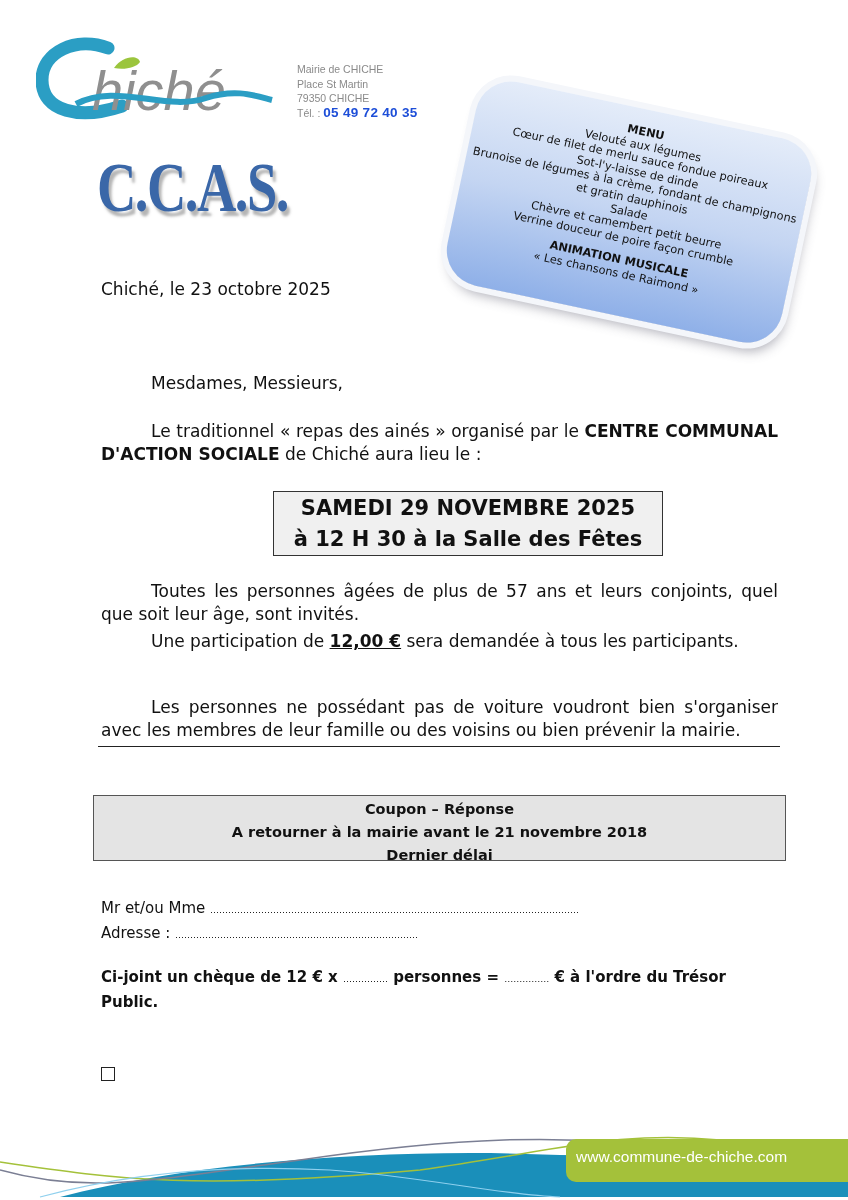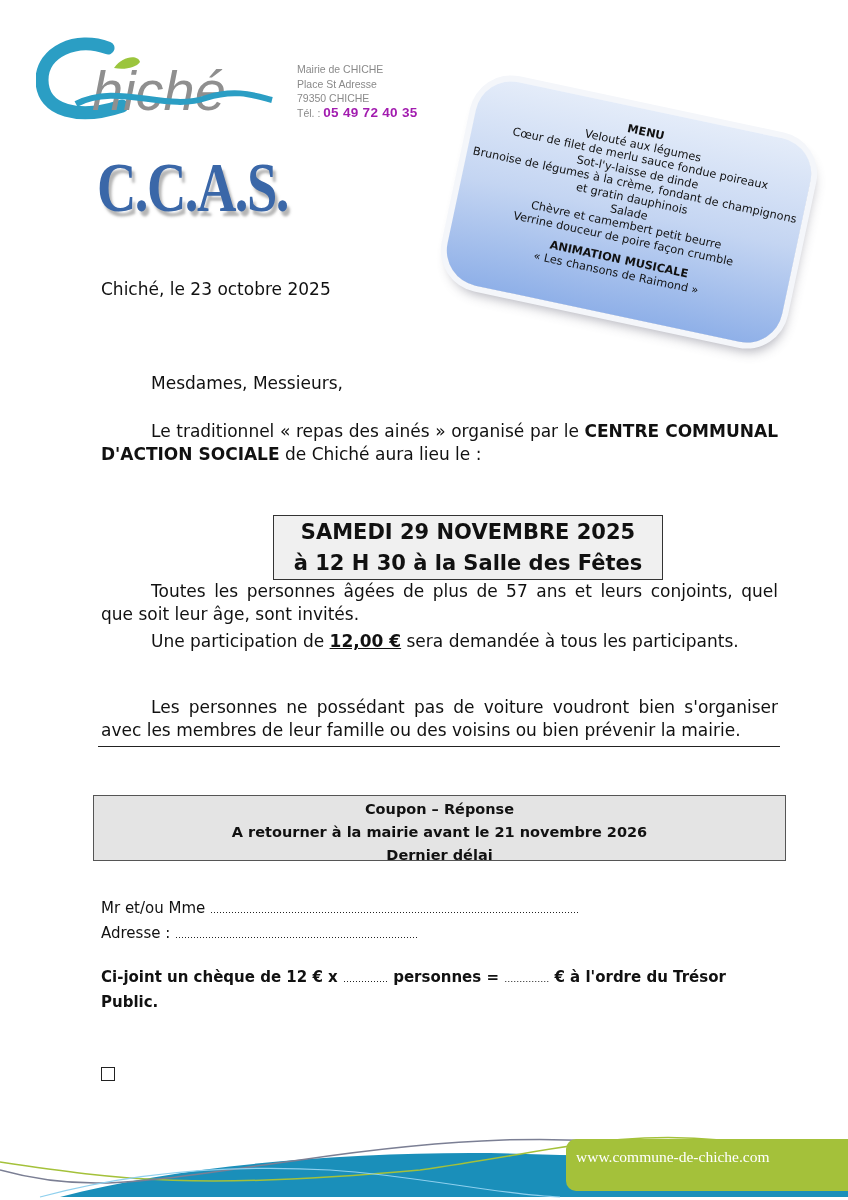--- a/index.html
+++ b/index.html
@@ -2,73 +2,73 @@
 <html><head>
 <meta charset="utf-8">
 <style>
   html, body { margin: 0; padding: 0; background: #ffffff; }
   body { width: 848px; height: 1200px; position: relative; overflow: hidden; font-family: "DejaVu Sans", sans-serif; color: #111; }
 
   
   .logo { position: absolute; left: 36px; top: 34px; width: 240px; height: 92px; }
   .logo svg { width: 100%; height: 100%; }
   .addr { position: absolute; left: 297px; top: 62px; font-family: "Liberation Sans", sans-serif; font-size: 10.5px; color: #8a8a8a; line-height: 14.5px; }
-  .addr .tel-num { font-size: 13.5px; font-weight: bold; color: #a21caf; letter-spacing: 0.3px; }
+  .addr .tel-num { font-size: 13.5px; font-weight: bold; color: #1d4ed8; letter-spacing: 0.3px; }
 
   
   .ccas { position: absolute; left: 97px; top: 148px; font-family: "Liberation Serif", serif; font-size: 70px; font-weight: bold; color: #3a67a8; letter-spacing: -2px; transform: scaleX(0.78); transform-origin: left top; text-shadow: 4px 5px 3px rgba(120,120,120,0.55); line-height: 80px; }
 
   
   .menu-card { position: absolute; left: 458px; top: 108px; width: 342px; height: 208px; transform: rotate(12deg); transform-origin: center; border-radius: 36px; background: linear-gradient(180deg, #e4ecf9 0%, #c4d5f2 50%, #8fb0e8 100%); box-shadow: 0 0 0 6px #f4f6fa, 4px 8px 12px rgba(80,80,100,0.45); text-align: center; font-size: 11.3px; line-height: 13.6px; color: #111; padding-top: 16px; box-sizing: border-box; }
   .menu-card .mtitle { font-weight: bold; }
   .menu-card .anim { font-weight: bold; margin-top: 8px; }
 
   .para { position: absolute; left: 101px; width: 677px; font-size: 17px; line-height: 23px; }
   .date { top: 278px; }
   .greet { top: 372px; left: 151px; }
   .intro { top: 420px; text-align: justify; }
   .intro .indent { padding-left: 50px; }
   b { font-weight: bold; }
 
-  .event-box { position: absolute; left: 273px; top: 491px; width: 390px; height: 65px; border: 1.5px solid #333; background: #f0f0f0; text-align: center; font-size: 21px; font-weight: bold; line-height: 31px; box-sizing: border-box; padding-top: 1px; margin-top: 24px; }
+  .event-box { position: absolute; left: 273px; top: 491px; width: 390px; height: 65px; border: 1.5px solid #333; background: #f0f0f0; text-align: center; font-size: 21px; font-weight: bold; line-height: 31px; box-sizing: border-box; padding-top: 1px; }
 
   .p1 { top: 580px; text-align: justify; }
   .p2 { top: 630px; left: 151px; width: 640px; }
   .p3 { top: 696px; text-align: justify; }
   .u { text-decoration: underline; font-weight: bold; }
 
   .hr { position: absolute; left: 98px; top: 746px; width: 682px; height: 1px; background: #222; }
 
   .coupon { position: absolute; left: 93px; top: 795px; width: 693px; height: 66px; border: 1.5px solid #555; background: #e4e4e4; text-align: center; font-size: 14.5px; font-weight: bold; line-height: 23px; box-sizing: border-box; padding-top: 2px; }
 
   .form { position: absolute; left: 101px; width: 680px; font-size: 15px; line-height: 23px; }
   .f1 { top: 897px; }
   .f3 { top: 966px; }
   .f5 { top: 1064px; }
   .dots { letter-spacing: 0px; font-size: 9px; }
   .box { display: inline-block; width: 12px; height: 12px; border: 1px solid #222; vertical-align: -1px; margin-right: 4px; }
 
   .footer { position: absolute; left: 0; top: 1110px; width: 848px; height: 90px; }
   .footer svg { width: 100%; height: 100%; }
-  .url { position: absolute; left: 566px; top: 1139px; width: 282px; height: 52px; background: #a4c13a; border-radius: 10px 0 0 10px; color: #fff; font-family: Liberation Serif, serif; font-size: 15.5px; line-height: 35px; padding-left: 10px; box-sizing: border-box; }
+  .url { position: absolute; left: 566px; top: 1139px; width: 282px; height: 43px; background: #a4c13a; border-radius: 10px 0 0 10px; color: #fff; font-family: Liberation Sans, sans-serif; font-size: 15.5px; line-height: 35px; padding-left: 10px; box-sizing: border-box; }
 </style>
 </head>
 <body>
 
 <div class="logo">
   <svg viewBox="0 0 240 92">
     <path d="M72 14 C40 2, 6 18, 6 46 C6 78, 44 86, 86 72" fill="none" stroke="#2b9ec4" stroke-width="13" stroke-linecap="round"></path>
     <text x="56" y="76" font-family="Liberation Sans, sans-serif" font-size="56" font-style="italic" fill="#8f8f8f">hiché</text>
     <path d="M78 34 C86 22, 102 20, 104 28 C100 34, 88 36, 78 34 Z" fill="#9bc53d"></path>
     <path d="M40 70 C80 48, 130 78, 170 64 C200 54, 220 62, 236 66" fill="none" stroke="#2b9ec4" stroke-width="6"></path>
   </svg>
 </div>
 <div class="addr">
   <div>Mairie de CHICHE</div>
-  <div>Place St Adresse</div>
+  <div>Place St Martin</div>
   <div>79350 CHICHE</div>
   <div><span>Tél. : </span><span class="tel-num">05 49 72 40 35</span></div>
 </div>
 
 <div class="ccas">C.C.A.S.</div>
 
 <div class="menu-card">
   <div class="mtitle">MENU</div>
   <div>Velouté aux légumes</div>
   <div>Cœur de filet de merlu sauce fondue poireaux</div>
@@ -92,21 +92,21 @@
 </div>
 
 <div class="para p1"><span class="indent" style="padding-left:50px"></span><span>Toutes les personnes âgées de plus de 57 ans et leurs conjoints, quel que soit leur âge, sont invités.</span></div>
 <div class="para p2"><span>Une participation de </span><span class="u">12,00 €</span><span> sera demandée à tous les participants.</span></div>
 <div class="para p3"><span style="padding-left:50px"></span><span>Les personnes ne possédant pas de voiture voudront bien s'organiser avec les membres de leur famille ou des voisins ou bien prévenir la mairie.</span></div>
 
 <div class="hr"></div>
 
 <div class="coupon">
   <div>Coupon – Réponse</div>
-  <div>A retourner à la mairie avant le 21 novembre 2026</div>
+  <div>A retourner à la mairie avant le 21 novembre 2018</div>
   <div>Dernier délai</div>
 </div>
 
 <div class="form f1">
   <div><span>Mr et/ou Mme </span><span class="dots">……………………………………………………………………………………………………………</span></div>
   <div><span>Adresse : </span><span class="dots">………………………………………………………………………</span></div>
 </div>
 
 <div class="form f3">
   <div style="font-weight:bold;"><span>Ci-joint un chèque de 12 € x </span><span class="dots" style="font-weight:normal">……………</span><span> personnes = </span><span class="dots" style="font-weight:normal">……………</span><span> € à l'ordre du Trésor Public.</span></div>

